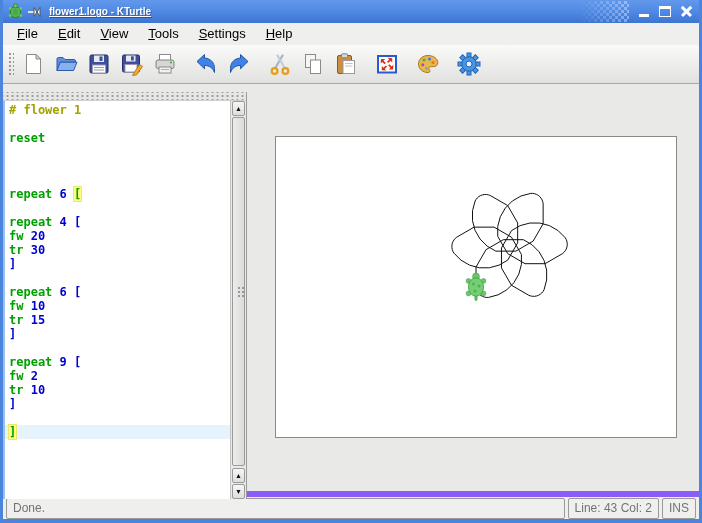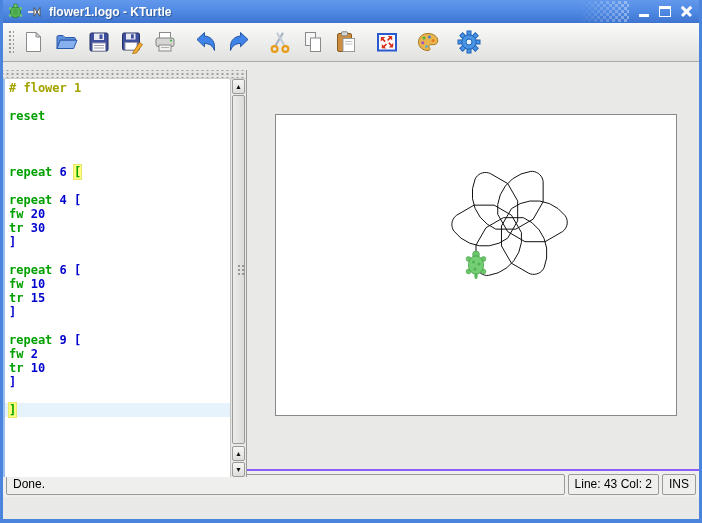--- a/index.html
+++ b/index.html
@@ -11,21 +11,21 @@
     background:#e9e9e7; overflow:hidden;
   }
 
   
   .titlebar {
     height:23px; display:flex; align-items:center; padding:0 3px 0 4px;
     background:linear-gradient(to bottom,#6298ec 0%, #4e88e2 55%, #3d74cf 100%);
   }
   .titlebar .app-icon { width:17px; height:17px; margin-right:3px; }
   .titlebar .pin { width:16px; height:16px; margin-right:6px; }
-  .win-title { color:#fff; font-weight:bold; font-size:12px; text-shadow:1px 1px 1px rgba(0,0,0,.35); flex:0 0 auto; }
+  .win-title { color:#fff; font-weight:bold; font-size:10px; text-shadow:1px 1px 1px rgba(0,0,0,.35); flex:0 0 auto;text-decoration:underline; }
   .tb-spacer { flex:1; }
   .pixel-fade {
     width:50px; height:21px; margin-right:4px;
     background-image:
       linear-gradient(45deg, rgba(255,255,255,.38) 25%, transparent 25%, transparent 75%, rgba(255,255,255,.38) 75%),
       linear-gradient(45deg, rgba(255,255,255,.38) 25%, transparent 25%, transparent 75%, rgba(255,255,255,.38) 75%);
     background-size:6px 6px; background-position:0 0,3px 3px;
     -webkit-mask-image:linear-gradient(to right, transparent, #000);
     mask-image:linear-gradient(to right, transparent, #000);
   }
@@ -87,21 +87,21 @@
   .sb-down-bot { bottom:0; }
   .sb-thumb { position:absolute; left:1px; right:1px; top:16px; bottom:33px;
     background:linear-gradient(to right,#ececea,#dcdcda); border:1px solid #9a9a9a; border-radius:2px; }
   .sb-grip { position:absolute; left:3px; top:50%; margin-top:-7px; width:8px; height:14px;
     background-image:radial-gradient(circle,#98989a 1px,transparent 1.2px); background-size:4px 4px; background-position:1px 1px; }
 
   
   .canvas-frame { position:absolute; left:272px; top:52px; width:402px; height:302px; background:#fff; border:1px solid #8a8a8a; }
 
   
-  .statusbar { height:28px; background:#efefed; border-top:2px solid #8b5cf6; display:flex; align-items:center; padding:0 3px; font-size:12px; color:#000000; }
+  .statusbar { height:28px; background:#efefed; border-top:6px solid #8b5cf6; display:flex; align-items:center; padding:0 3px; font-size:12px; color:#737373; }
   .status-panel { height:21px; line-height:19px; border:1px solid #9a9a9a; border-radius:2px; padding:0 6px; background:#efefed; }
   .status-msg { flex:1; margin-right:3px; }
   .status-cursor { margin-right:3px; white-space:nowrap; }
   .status-ins { white-space:nowrap; }
 </style>
 </head>
 <body>
 
 <div class="window">
 
@@ -127,20 +127,28 @@
       </div>
     <div class="win-btn">
         <div class="glyph-max"></div>
       </div>
     <div class="win-btn">
         <div class="glyph-close-a"></div>
         <div class="glyph-close-b"></div>
       </div>
   </div>
 
+  <div class="menubar">
+      <div class="menu-item"><u>F</u>ile</div>
+      <div class="menu-item"><u>E</u>dit</div>
+      <div class="menu-item"><u>V</u>iew</div>
+      <div class="menu-item"><u>T</u>ools</div>
+      <div class="menu-item"><u>S</u>ettings</div>
+      <div class="menu-item"><u>H</u>elp</div>
+    </div>
 
   <div class="toolbar">
     <div class="tool-handle"></div>
 
     <div class="tool-btn">
       <svg viewBox="0 0 24 24">
         <path d="M5.5 2.5 h9.5 l4.5 4.5 v14.5 h-14 z" fill="#fff" stroke="#8a8a8a"></path>
         <path d="M15 2.5 l4.5 4.5 h-4.5 z" fill="#dcdcdc" stroke="#8a8a8a"></path>
       </svg>
     </div>

